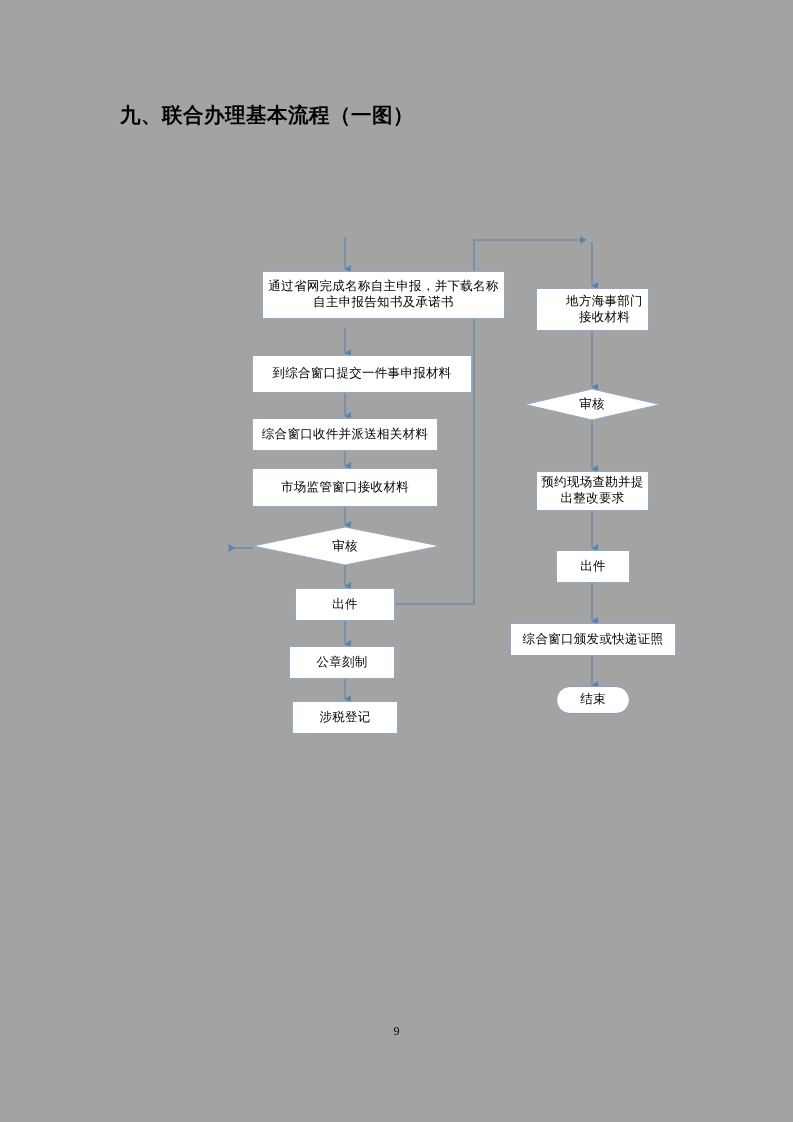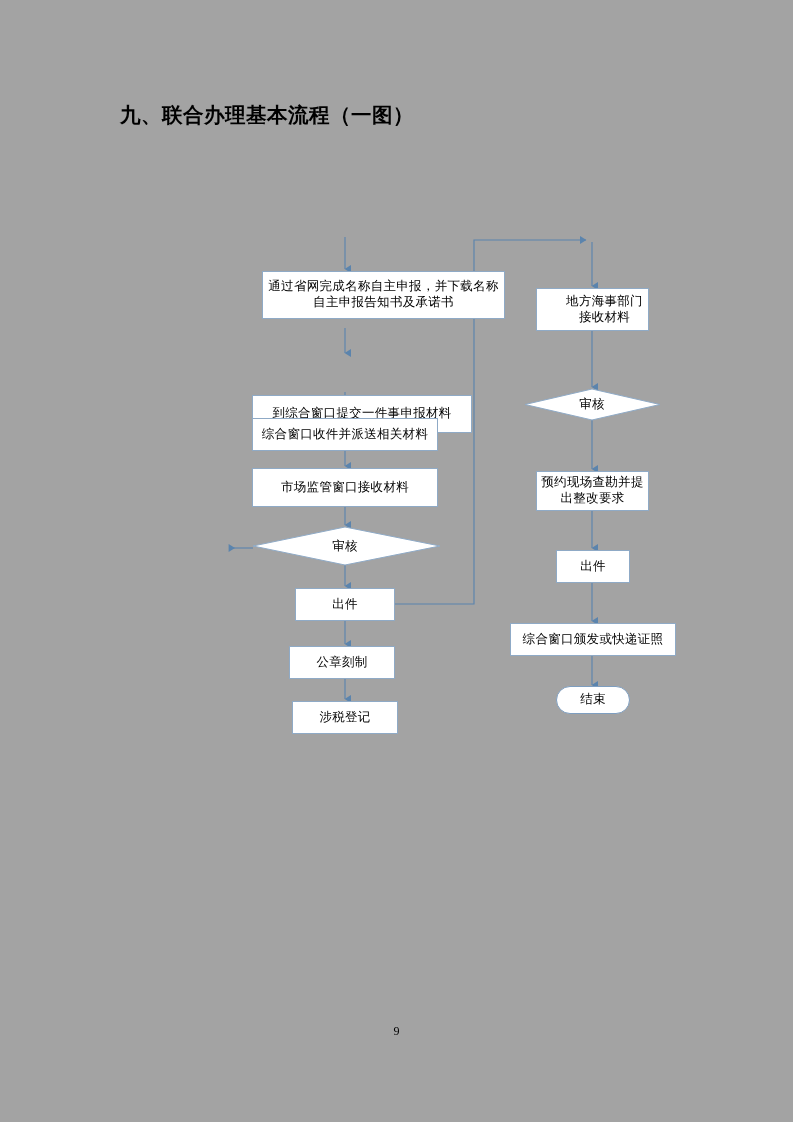--- a/index.html
+++ b/index.html
@@ -156,21 +156,21 @@
         <line x1="592" y1="582" x2="592" y2="621" marker-end="url(#arrowDown)"></line>
         <line x1="592" y1="655" x2="592" y2="685" marker-end="url(#arrowDown)"></line>
 
         <polygon points="592,389 660,404.5 592,420 525,404.5" fill="#ffffff" stroke="#8faac6" stroke-width="1"></polygon>
       </g>
     </svg>
 
 
     <div class="node process" style="left:222px; top:271px; width:243px; height:48px;margin-left:40px;">通过省网完成名称自主申报，并下载名称自主申报告知书及承诺书</div>
 
-    <div class="node process" style="left:252px; top:355px; width:220px; height:38px;margin-top:40px;">到综合窗口提交一件事申报材料</div>
+    <div class="node process" style="left:252px; top:355px; width:220px; height:38px;">到综合窗口提交一件事申报材料</div>
 
     <div class="node process" style="left:252px; top:418px; width:186px; height:33px;">综合窗口收件并派送相关材料</div>
 
     <div class="node process" style="left:252px; top:468px; width:186px; height:39px;">市场监管窗口接收材料</div>
 
     <div class="diamond-label" style="left:300px; top:534px; width:90px; height:24px;">审核</div>
 
 
     <div class="node process" style="left:295px; top:588px; width:100px; height:33px;">出件</div>
 

